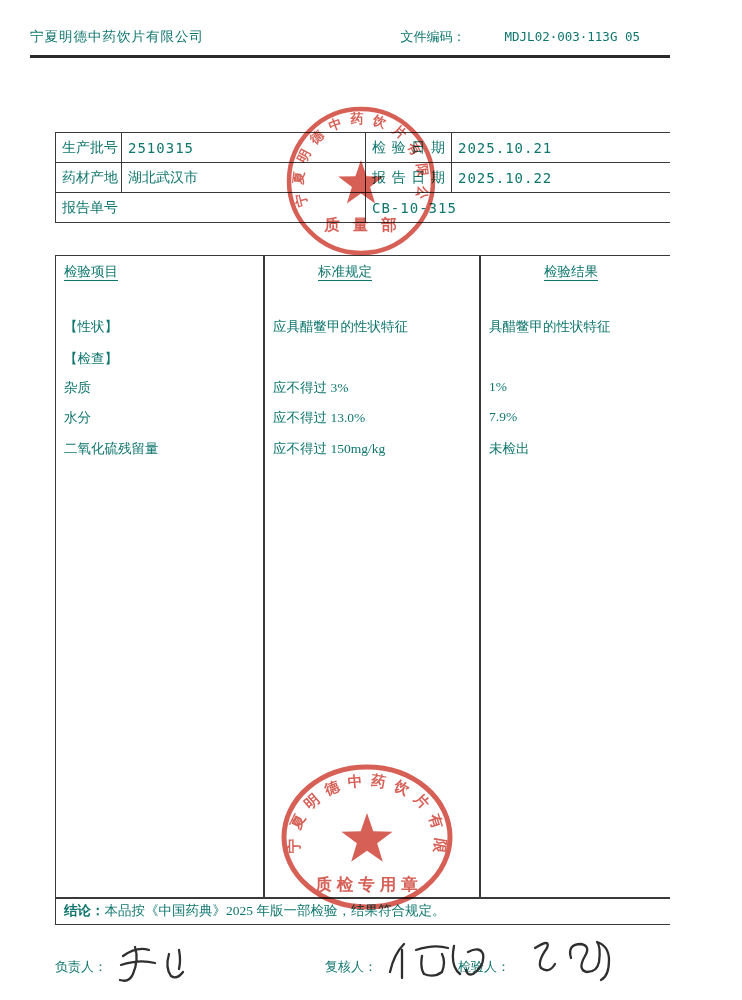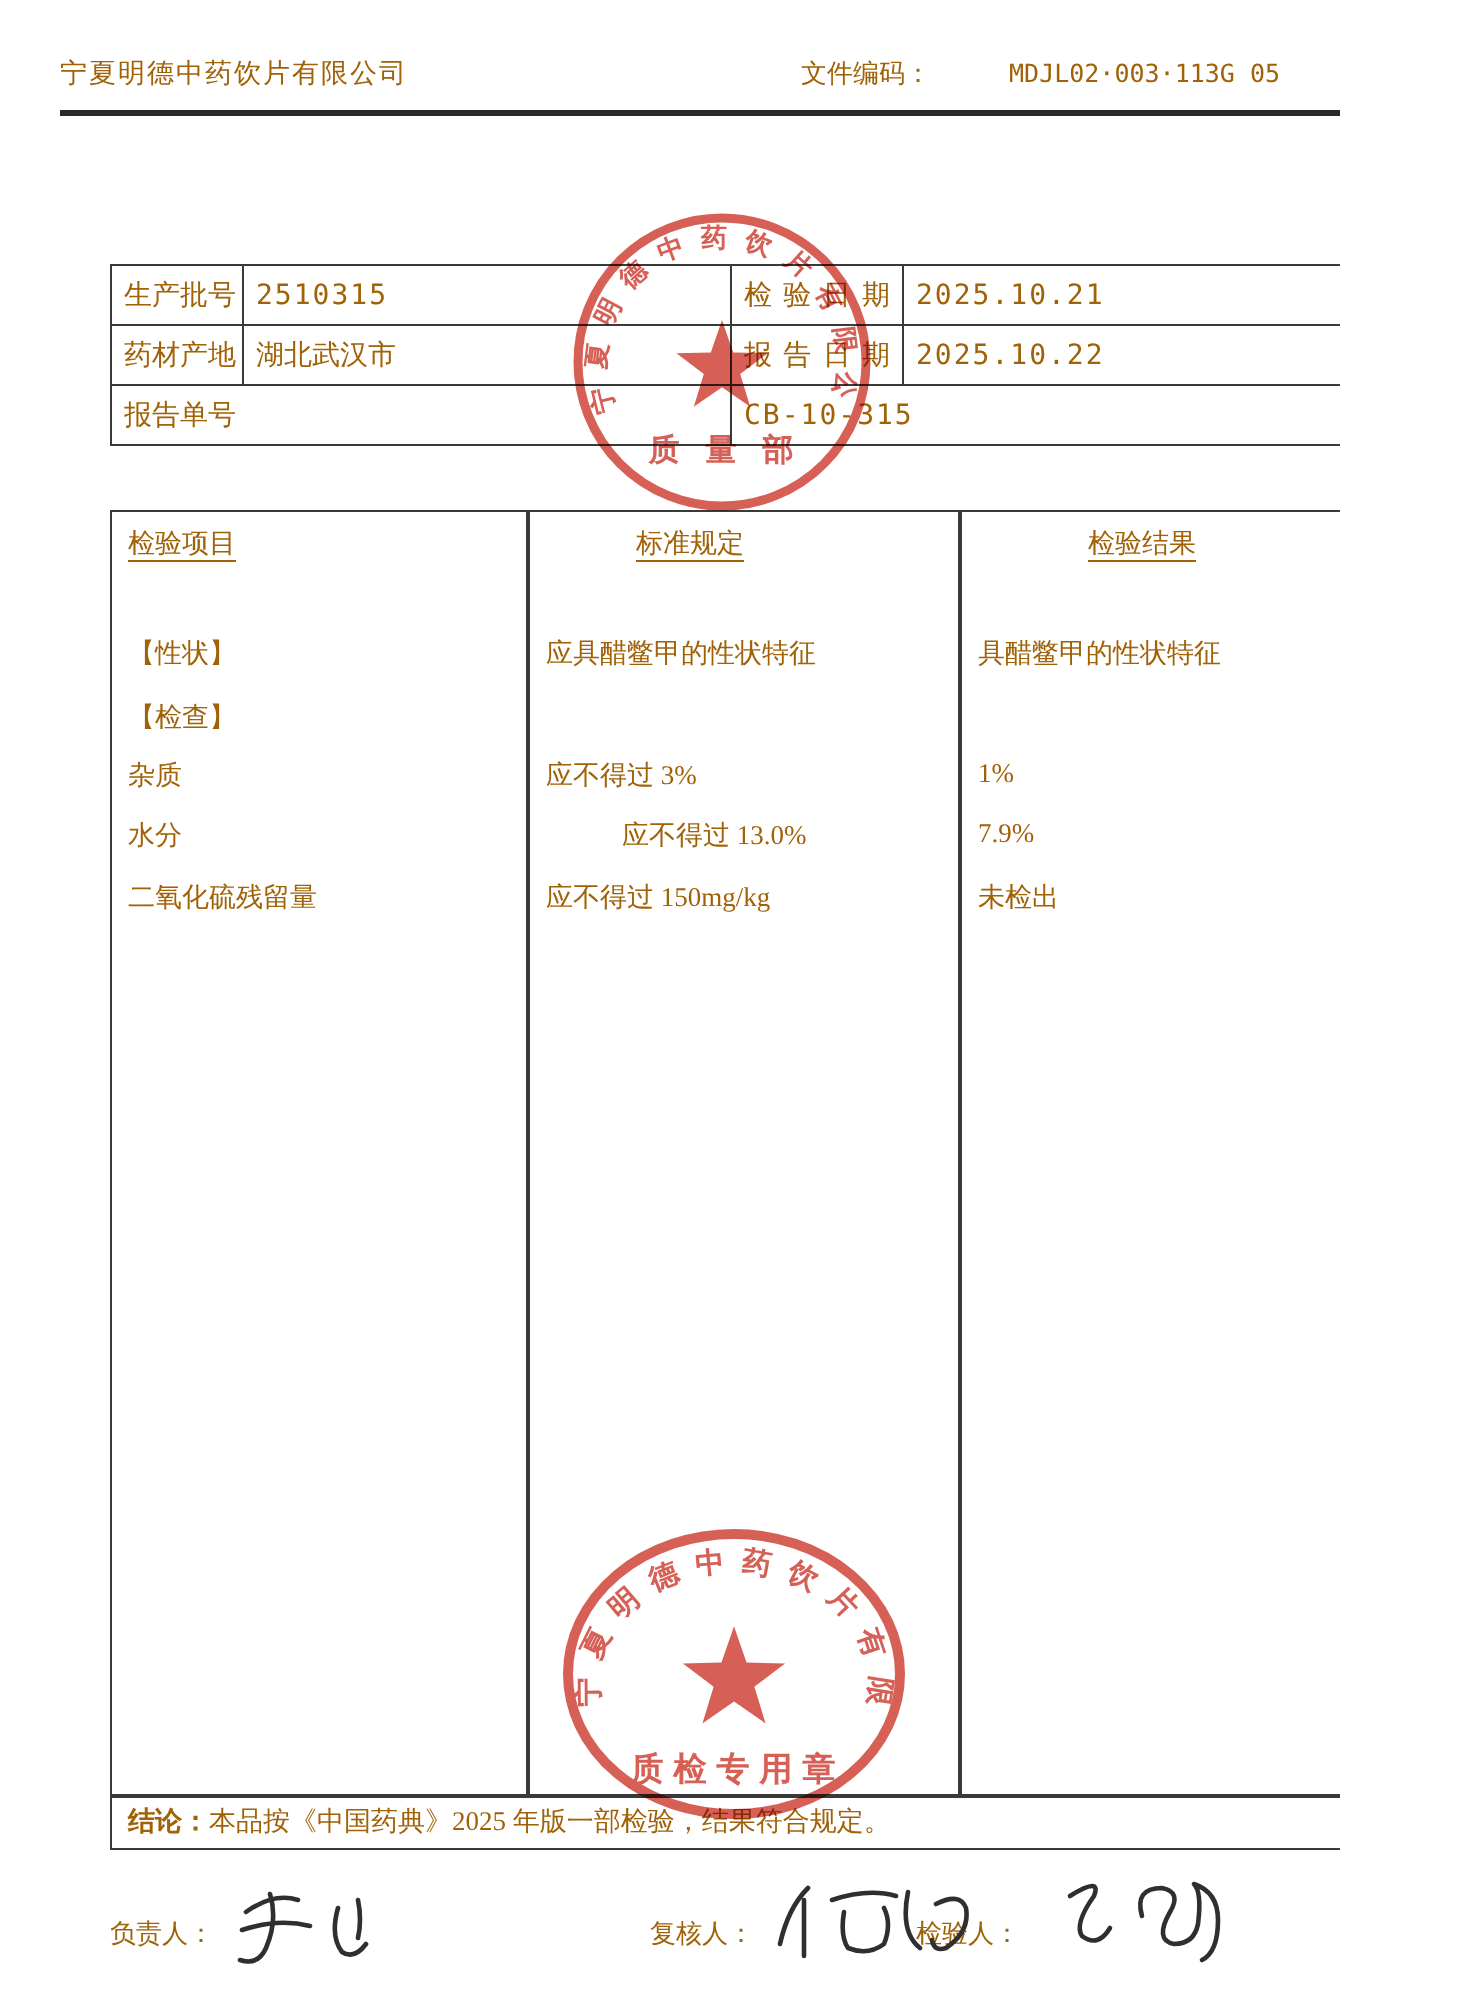--- a/index.html
+++ b/index.html
@@ -1,17 +1,17 @@
 <!DOCTYPE html>
 <html><head>
 <meta charset="utf-8">
 <style>
   html,body{margin:0;padding:0;background:#ffffff;}
   .page{position:relative;width:670px;height:1000px;background:#ffffff;overflow:hidden;
-        font-family:"Liberation Serif","DejaVu Serif",serif;color:#a16207;}
+        font-family:"Liberation Serif","DejaVu Serif",serif;color:#0f766e;}
 
   
   .hdr-company{position:absolute;left:30px;top:28px;font-size:13.5px;letter-spacing:1px;}
   .hdr-code{position:absolute;right:30px;top:28px;font-size:13px;}
   .hdr-code .code{font-family:"DejaVu Sans Mono","Liberation Mono",monospace;font-size:12.5px;margin-left:39px;}
   .hdr-rule{position:absolute;left:30px;top:55px;width:682px;height:3px;background:#2a2a2a;}
 
   
   .title{position:absolute;left:0;top:84px;width:742px;text-align:center;
          font-size:26px;font-weight:bold;letter-spacing:4px;}
@@ -99,21 +99,21 @@
 
     <div class="icell" style="left:8px;top:94px;">【检查】</div>
     <div class="icell" style="left:217px;top:94px;"></div>
     <div class="icell" style="left:433px;top:94px;"></div>
 
     <div class="icell" style="left:8px;top:123px;">杂质</div>
     <div class="icell" style="left:217px;top:123px;">应不得过 3%</div>
     <div class="icell" style="left:433px;top:123px;">1%</div>
 
     <div class="icell" style="left:8px;top:153px;">水分</div>
-    <div class="icell" style="left:217px;top:153px;margin-left:38px;">应不得过 13.0%</div>
+    <div class="icell" style="left:217px;top:153px;">应不得过 13.0%</div>
     <div class="icell" style="left:433px;top:153px;">7.9%</div>
 
     <div class="icell" style="left:8px;top:184px;">二氧化硫残留量</div>
     <div class="icell" style="left:217px;top:184px;">应不得过 150mg/kg</div>
     <div class="icell" style="left:433px;top:184px;">未检出</div>
   </div>
 
   <div class="concl">
     <span class="lbl">结论：</span><span>本品按《中国药典》2025 年版一部检验，结果符合规定。</span>
   </div>

